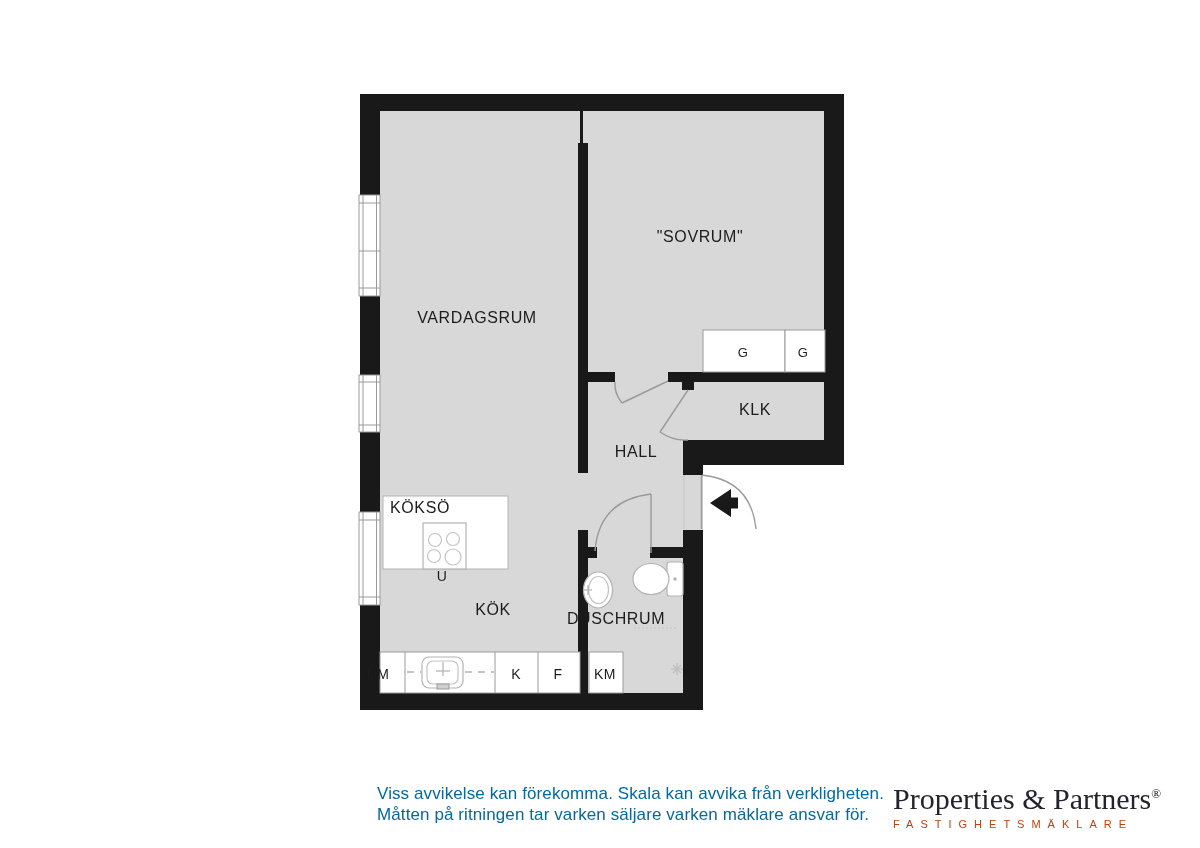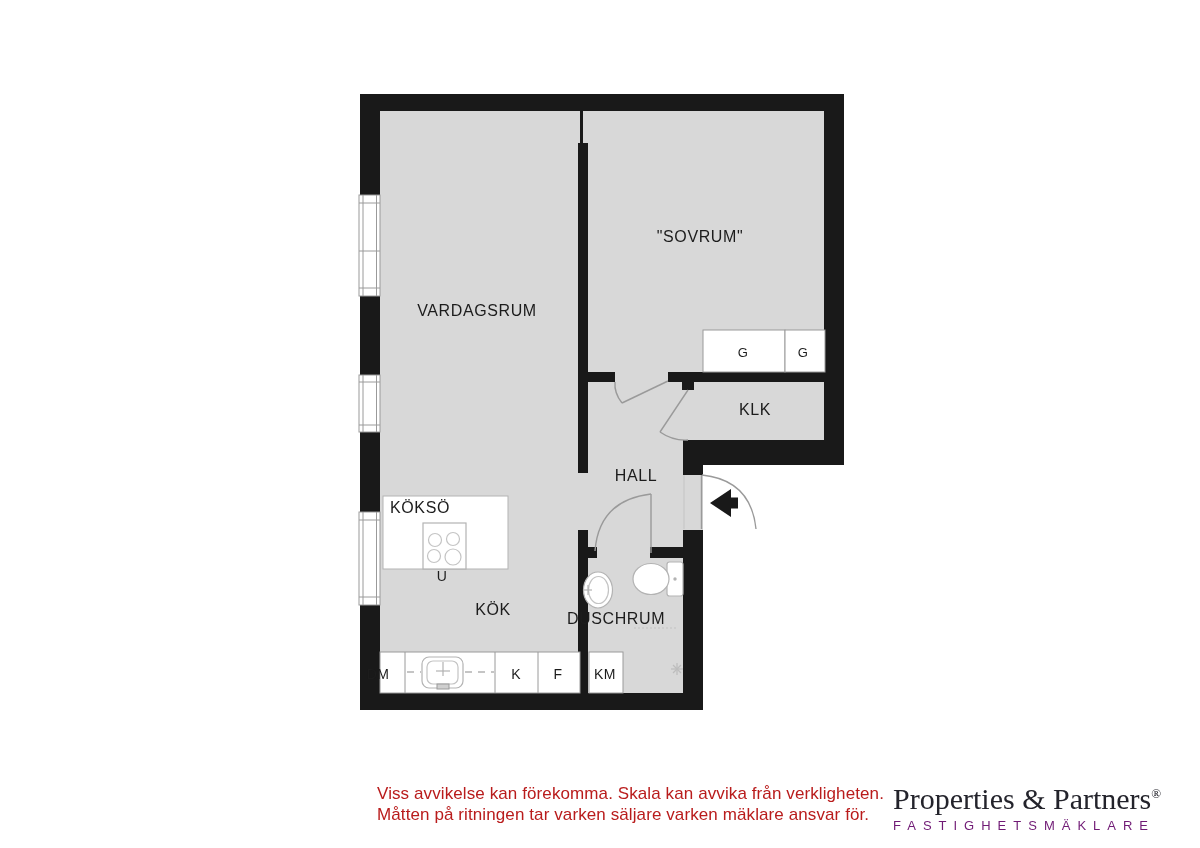--- a/index.html
+++ b/index.html
@@ -4,25 +4,25 @@
 <style>
   html,body{margin:0;padding:0;background:#ffffff;}
   #stage{position:relative;width:1200px;height:848px;background:#ffffff;overflow:hidden;
          font-family:"Liberation Sans", sans-serif;}
   svg{position:absolute;left:0;top:0;}
   .lbl{position:absolute;transform:translate(-50%,-50%);white-space:nowrap;
        color:#1c1c1c;letter-spacing:0.6px;font-size:16px;}
   .lbl.small{font-size:14px;letter-spacing:0.4px;}
   .lbl.tiny{font-size:13px;letter-spacing:0.3px;}
   .footer-disclaimer{position:absolute;left:377px;top:784px;font-size:17px;line-height:20.5px;
-       color:#b91c1c;letter-spacing:0.1px;}
+       color:#0369a1;letter-spacing:0.1px;}
   .logo{position:absolute;left:893px;top:783px;color:#23232b;}
   .logo-name{font-family:Liberation Serif, serif;font-size:30px;line-height:32px;white-space:nowrap;}
   .logo-name sup{font-size:13px;vertical-align:super;line-height:0;}
-  .logo-tagline{font-size:13px;letter-spacing:7px;margin-top:3px;color:#701a75;white-space:nowrap;}
+  .logo-tagline{font-size:11px;letter-spacing:7px;margin-top:3px;color:#c2410c;white-space:nowrap;}
 </style>
 </head>
 <body>
 
 <div id="stage">
 
   <svg width="1200" height="848" viewBox="0 0 1200 848">
 
     <g fill="#d8d8d8">
       <rect x="380" y="111" width="208" height="582"></rect>
@@ -146,24 +146,24 @@
       <g>
         <line x1="701.5" y1="475" x2="701.5" y2="529"></line>
         <line x1="684" y1="475" x2="684" y2="529" stroke="#c4c4c4" stroke-width="1"></line>
         <path d="M702,475 Q751,480 756,529"></path>
       </g>
     </g>
 
     <polygon fill="#191919" points="710,503 731,489 731,497.5 738,497.5 738,508.5 731,508.5 731,517"></polygon>
   </svg>
 
-  <div class="lbl" style="left:477px;top:311px">VARDAGSRUM</div>
+  <div class="lbl" style="left:477px;top:318px">VARDAGSRUM</div>
   <div class="lbl" style="left:700px;top:237px">"SOVRUM"</div>
   <div class="lbl" style="left:755px;top:410px">KLK</div>
-  <div class="lbl" style="left:636px;top:476px">HALL</div>
+  <div class="lbl" style="left:636px;top:452px">HALL</div>
   <div class="lbl" style="left:420px;top:508px">KÖKSÖ</div>
   <div class="lbl" style="left:493px;top:610px">KÖK</div>
   <div class="lbl" style="left:616px;top:619px">DUSCHRUM</div>
 
   <div class="lbl small" style="left:442px;top:576px">U</div>
   <div class="lbl small" style="left:378px;top:674px">DM</div>
   <div class="lbl small" style="left:516px;top:674px">K</div>
   <div class="lbl small" style="left:558px;top:674px">F</div>
   <div class="lbl small" style="left:605px;top:674px">KM</div>
   <div class="lbl tiny" style="left:743px;top:352px">G</div>

